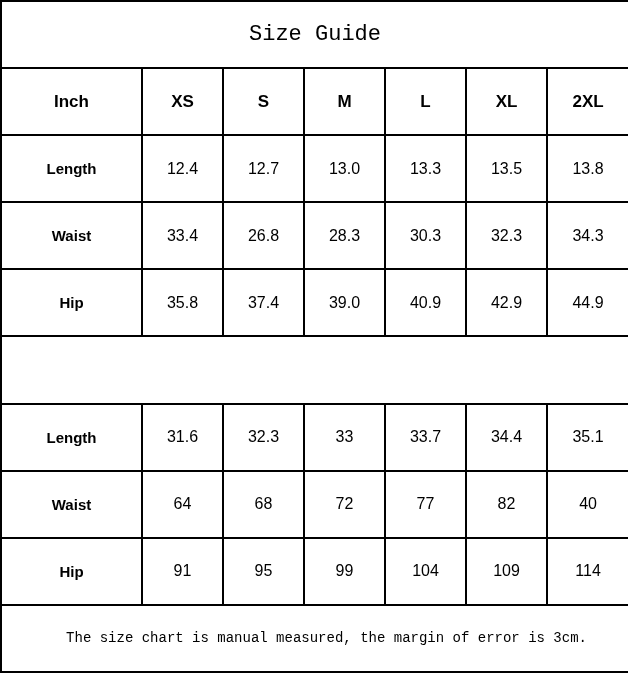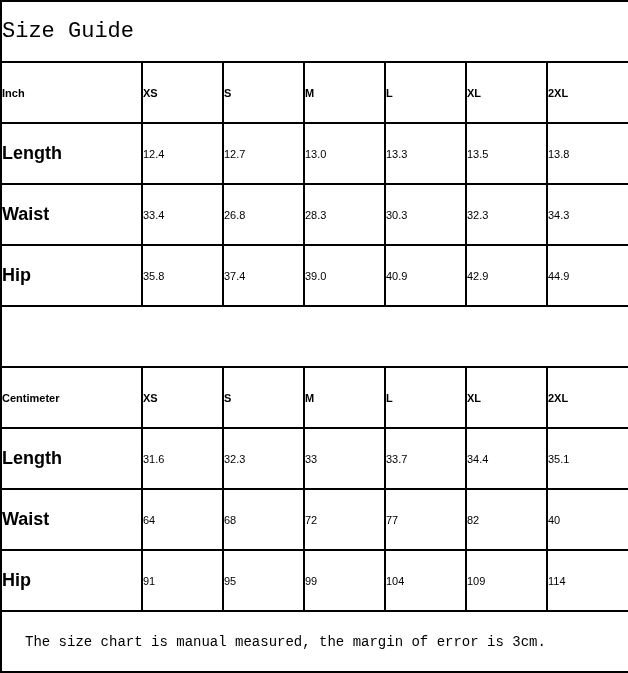--- a/index.html
+++ b/index.html
@@ -16,43 +16,43 @@
     border-collapse: collapse;
     table-layout: fixed;
     width: 628px;
     height: 673px;
     background: #ffffff;
     color: #000000;
     font-family: "Liberation Sans", sans-serif;
   }
   td {
     border: 2px solid #000000;
-    text-align: left;
+    text-align: center;
     vertical-align: middle;
     padding: 0;
     overflow: hidden;
   }
   tr { height: 61px; }
   .title-cell {
     font-family: "Liberation Mono", "DejaVu Sans Mono", monospace;
     font-size: 22px;
     font-weight: normal;
     letter-spacing: 0px;
   }
   .header-cell {
     font-weight: bold;
-    font-size: 11px;
+    font-size: 17px;
   }
   .label-cell {
     font-weight: bold;
-    font-size: 18px;
+    font-size: 15px;
   }
   .value-cell {
     font-weight: normal;
-    font-size: 11px;
+    font-size: 16px;
     margin-top: 44px;
   }
   .footer-cell {
     font-family: "Liberation Mono", "DejaVu Sans Mono", monospace;
     font-size: 14px;
     font-weight: normal;
     padding-left: 23px;
   }
 </style>
 </head>
@@ -111,29 +111,20 @@
       <td class="value-cell">39.0</td>
       <td class="value-cell">40.9</td>
       <td class="value-cell">42.9</td>
       <td class="value-cell">44.9</td>
     </tr>
 
     <tr>
       <td colspan="7"></td>
     </tr>
 
-    <tr>
-      <td class="header-cell">Centimeter</td>
-      <td class="header-cell">XS</td>
-      <td class="header-cell">S</td>
-      <td class="header-cell">M</td>
-      <td class="header-cell">L</td>
-      <td class="header-cell">XL</td>
-      <td class="header-cell">2XL</td>
-    </tr>
 
     <tr>
       <td class="label-cell">Length</td>
       <td class="value-cell">31.6</td>
       <td class="value-cell">32.3</td>
       <td class="value-cell">33</td>
       <td class="value-cell">33.7</td>
       <td class="value-cell">34.4</td>
       <td class="value-cell">35.1</td>
     </tr>

